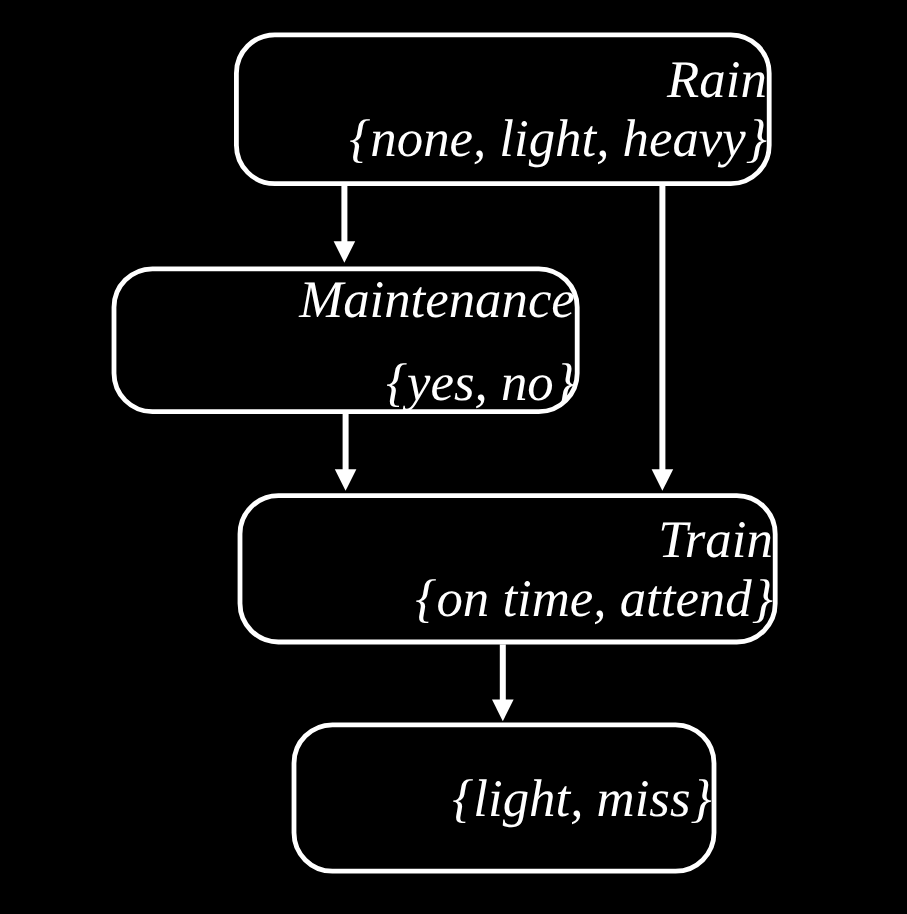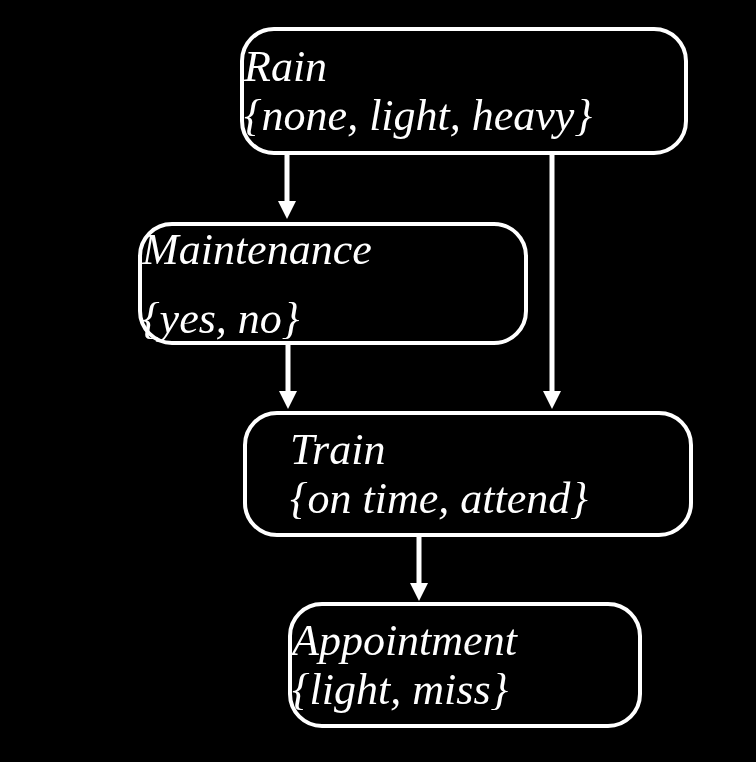--- a/index.html
+++ b/index.html
@@ -28,23 +28,22 @@
     border: 4px solid #ffffff;
     border-radius: 34px;
     background: #000000;
     color: #ffffff;
     font-style: italic;
     font-size: 44px;
     line-height: 49px;
     text-align: center;
     display: flex;
     flex-direction: column;
-    align-items: flex-start;
+    align-items: flex-end;
     justify-content: center;
-    margin-left: 45px;
   }
   #node-rain        { left: 195px; top:  27px; width: 448px; height: 128px; }
   #node-maintenance { left:  93px; top: 222px; width: 390px; height: 123px; gap: 20px; }
   #node-train       { left: 198px; top: 411px; width: 450px; height: 126px; padding-left: 43px; }
   #node-appointment { left: 243px; top: 602px; width: 354px; height: 126px; }
   .node-label, .node-values {
     display: block;
     white-space: nowrap;
   }
 </style>
@@ -85,17 +84,16 @@
     <span class="node-label">Maintenance</span>
     <span class="node-values">{yes, no}</span>
   </div>
 
   <div class="node" id="node-train">
     <span class="node-label">Train</span>
     <span class="node-values">{on time, attend}</span>
   </div>
 
   <div class="node" id="node-appointment">
-    <span class="node-label">Appointment</span>
     <span class="node-values">{light, miss}</span>
   </div>
 
 </div>
 
 </body></html>

